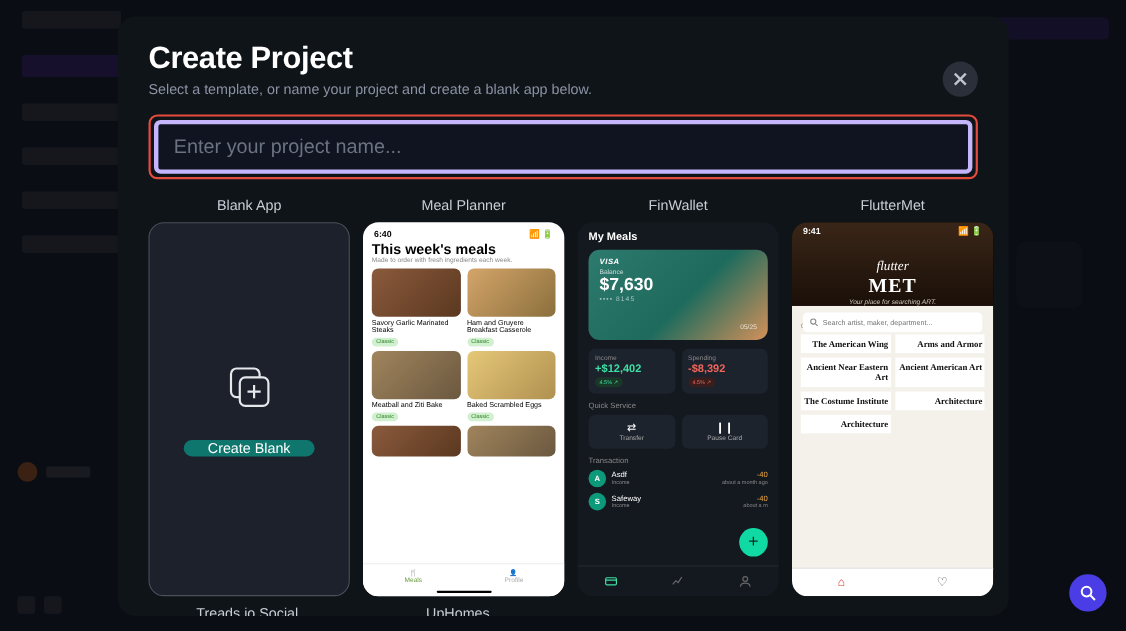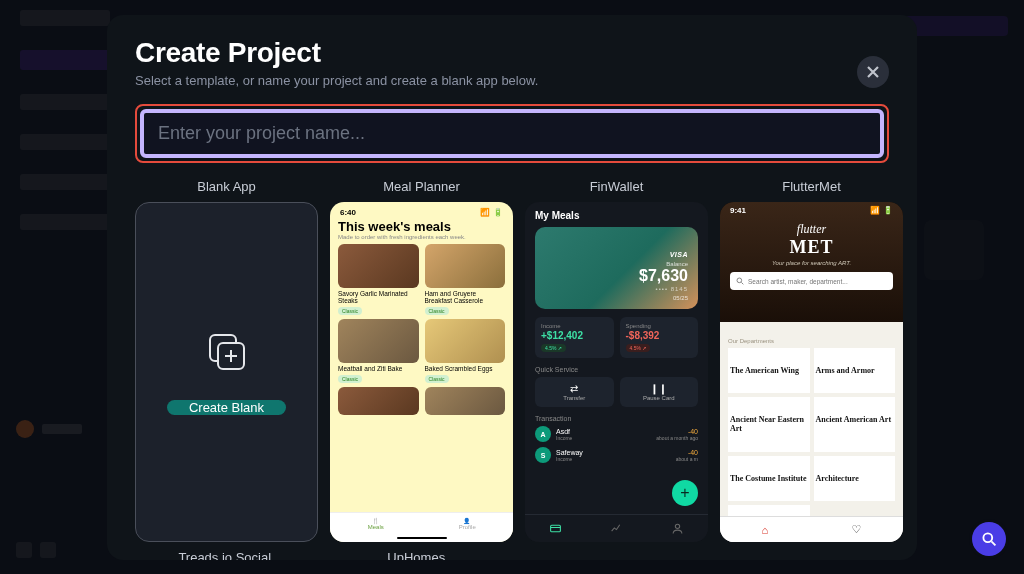--- a/index.html
+++ b/index.html
@@ -32,42 +32,42 @@
     .tcol { flex:1; display:flex; flex-direction:column; align-items:center; }
     .tlabel { font-size:13px; font-weight:500; color:#c8cdd6; margin-bottom:8px; }
 
     .card { width:183px; height:340px; border-radius:14px; overflow:hidden; position:relative; font-size:10px; }
 
     .blank { border:1px solid #4a4f5a; background:#1c212b; display:flex; flex-direction:column; align-items:center; justify-content:center; gap:26px; }
     .blank-icon { width:44px; height:44px; position:relative; }
     .blank-icon svg { width:100%; height:100%; stroke:#e5e7eb; stroke-width:2; fill:none; }
     .create-btn { background:#0f766e; color:#fff; padding:0 22px; border-radius:22px; font-size:13px; font-weight:500; cursor:pointer; }
 
-    .meal { background:#fef9c3; color:#000; padding:6px 8px; }
+    .meal { background:#ffffff; color:#000; padding:6px 8px; }
     .statusbar { display:flex; justify-content:space-between; font-size:8px; font-weight:600; margin:0 2px 2px; }
     .statusbar .ico { display:flex; gap:2px; align-items:center; }
     .meal h2 { font-size:13px; margin-top:2px; }
     .meal .sub { font-size:6px; color:#888; margin-bottom:4px; }
     .mgrid { display:grid; grid-template-columns:1fr 1fr; gap:4px 6px; }
     .mitem img, .mimg { width:100%; height:44px; border-radius:6px; object-fit:cover; display:block; }
     .mimg { background:linear-gradient(135deg,#8b5a3c,#5a3820); }
     .mimg.b { background:linear-gradient(135deg,#d4a56a,#8b6f3c); }
     .mimg.c { background:linear-gradient(135deg,#a0845c,#6b5840); }
     .mimg.d { background:linear-gradient(135deg,#e6c878,#b09050); }
     .mname { font-size:6.5px; line-height:1.1; margin-top:2px; }
     .mtag { display:inline-block; font-size:5px; background:#d1f0d0; color:#2a8020; padding:1px 4px; border-radius:4px; margin-top:1px; }
     .mnav { position:absolute; bottom:0; left:0; right:0; height:30px; border-top:1px solid #eee; display:flex; background:#fff; }
     .mnav div { flex:1; text-align:center; font-size:6px; padding-top:4px; }
     .mnav .act { color:#6aa040; }
     .mnav .inact { color:#aaa; }
     .hind { width:50px; height:2.5px; background:#000; border-radius:2px; position:absolute; bottom:3px; left:50%; transform:translateX(-50%); }
 
     .fin { background:#14181f; color:#fff; padding:8px 10px; }
     .fin-title { font-size:10px; font-weight:600; margin-bottom:6px; }
-    .fincard { background:linear-gradient(135deg,#2d7a6e 0%,#1e6b5d 55%,#d4915a 100%); border-radius:10px; padding:24px 10px; height:82px; position:relative;text-align:right; }
+    .fincard { background:linear-gradient(135deg,#2d7a6e 0%,#1e6b5d 55%,#d4915a 100%); border-radius:10px; padding:8px 10px; height:82px; position:relative; }
     .visa { font-size:7px; font-weight:700; font-style:italic; letter-spacing:.5px; }
     .bal-l { font-size:6px; opacity:.75; margin-top:3px; }
     .bal-v { font-size:16px; font-weight:700; }
     .dots { font-size:6px; opacity:.6; margin-top:1px; letter-spacing:1px; }
     .exp { position:absolute; right:10px; bottom:8px; font-size:6px; opacity:.75; }
     .stats { display:flex; gap:6px; margin-top:8px; }
     .stat { flex:1; background:#1d232d; border-radius:6px; padding:6px; }
     .stat .lbl { font-size:6px; color:#888; }
     .inc { color:#3de0a5; font-size:10px; font-weight:600; margin-top:1px; }
     .spd { color:#f0655a; font-size:10px; font-weight:600; margin-top:1px; }
@@ -86,32 +86,32 @@
     .tn { font-size:7px; }
     .tc { font-size:5px; color:#888; }
     .tr { text-align:right; }
     .ta { font-size:7px; color:#f0a93d; }
     .tw { font-size:5px; color:#888; }
     .fab { position:absolute; right:10px; bottom:36px; width:26px; height:26px; border-radius:50%; background:#10d9a3; display:flex; align-items:center; justify-content:center; color:#0a2820; font-size:16px; font-weight:300; }
     .fnav { position:absolute; bottom:0; left:0; right:0; height:28px; display:flex; justify-content:space-around; align-items:center; border-top:1px solid #252a33; background:#14181f; }
     .fnav svg { width:13px; height:13px; }
 
     .met { background:#000; position:relative; }
-    .mhead { height:120px; background:linear-gradient(180deg,#3a2618,#1a0f08); text-align:center; padding-top:20px; position:relative; }
+    .mhead { height:76px; background:linear-gradient(180deg,#3a2618,#1a0f08); text-align:center; padding-top:32px; position:relative; }
     .met .statusbar { color:#fff; padding:0 8px; position:absolute; top:4px; left:0; right:0; }
     .metlogo { font-family:Georgia,serif; color:#fff; }
     .metlogo .f { font-style:italic; font-size:12px; }
     .metlogo .m { font-size:18px; font-weight:700; letter-spacing:1px; }
     .mettag { font-size:6px; color:#d0c8b8; font-style:italic; margin-top:2px; }
     .searchb { background:#fff; margin:6px 10px -10px; border-radius:4px; padding:5px 6px; display:flex; align-items:center; gap:4px; position:relative; z-index:2; }
     .searchb input { border:none; outline:none; font-size:6.5px; flex:1; color:#333; }
     .metbody { background:#f3f1ea; padding:16px 8px 30px; height:240px; }
     .depl { font-size:6px; color:#9a9280; margin-bottom:4px; }
     .dgrid { display:grid; grid-template-columns:1fr 1fr; gap:4px; }
-    .dcell { background:#fff; padding:18px 2px; font-family:Georgia,serif; font-size:8px; font-weight:700; text-align:left; line-height:1.15; color:#111; }
+    .dcell { background:#fff; padding:4px 2px; font-family:Georgia,serif; font-size:8px; font-weight:700; text-align:right; line-height:1.15; color:#111; }
     .metnav { position:absolute; bottom:0; left:0; right:0; height:26px; background:#fff; display:flex; justify-content:space-around; align-items:center; border-top:1px solid #ddd; }
     .metnav .home { color:#d9362a; font-size:11px; }
     .metnav .heart { color:#444; font-size:11px; }
 
     .row2 { display:flex; gap:12px; margin-top:8px; }
     .r2col { flex:1; text-align:center; }
 
     .search-fab { position:absolute; right:18px; bottom:18px; width:34px; height:34px; border-radius:50%; background:#4a3de6; display:flex; align-items:center; justify-content:center; box-shadow:0 0 0 3px #0a0d14; }
     .search-fab svg { width:16px; height:16px; stroke:#fff; stroke-width:2.3; fill:none; }
   </style>

